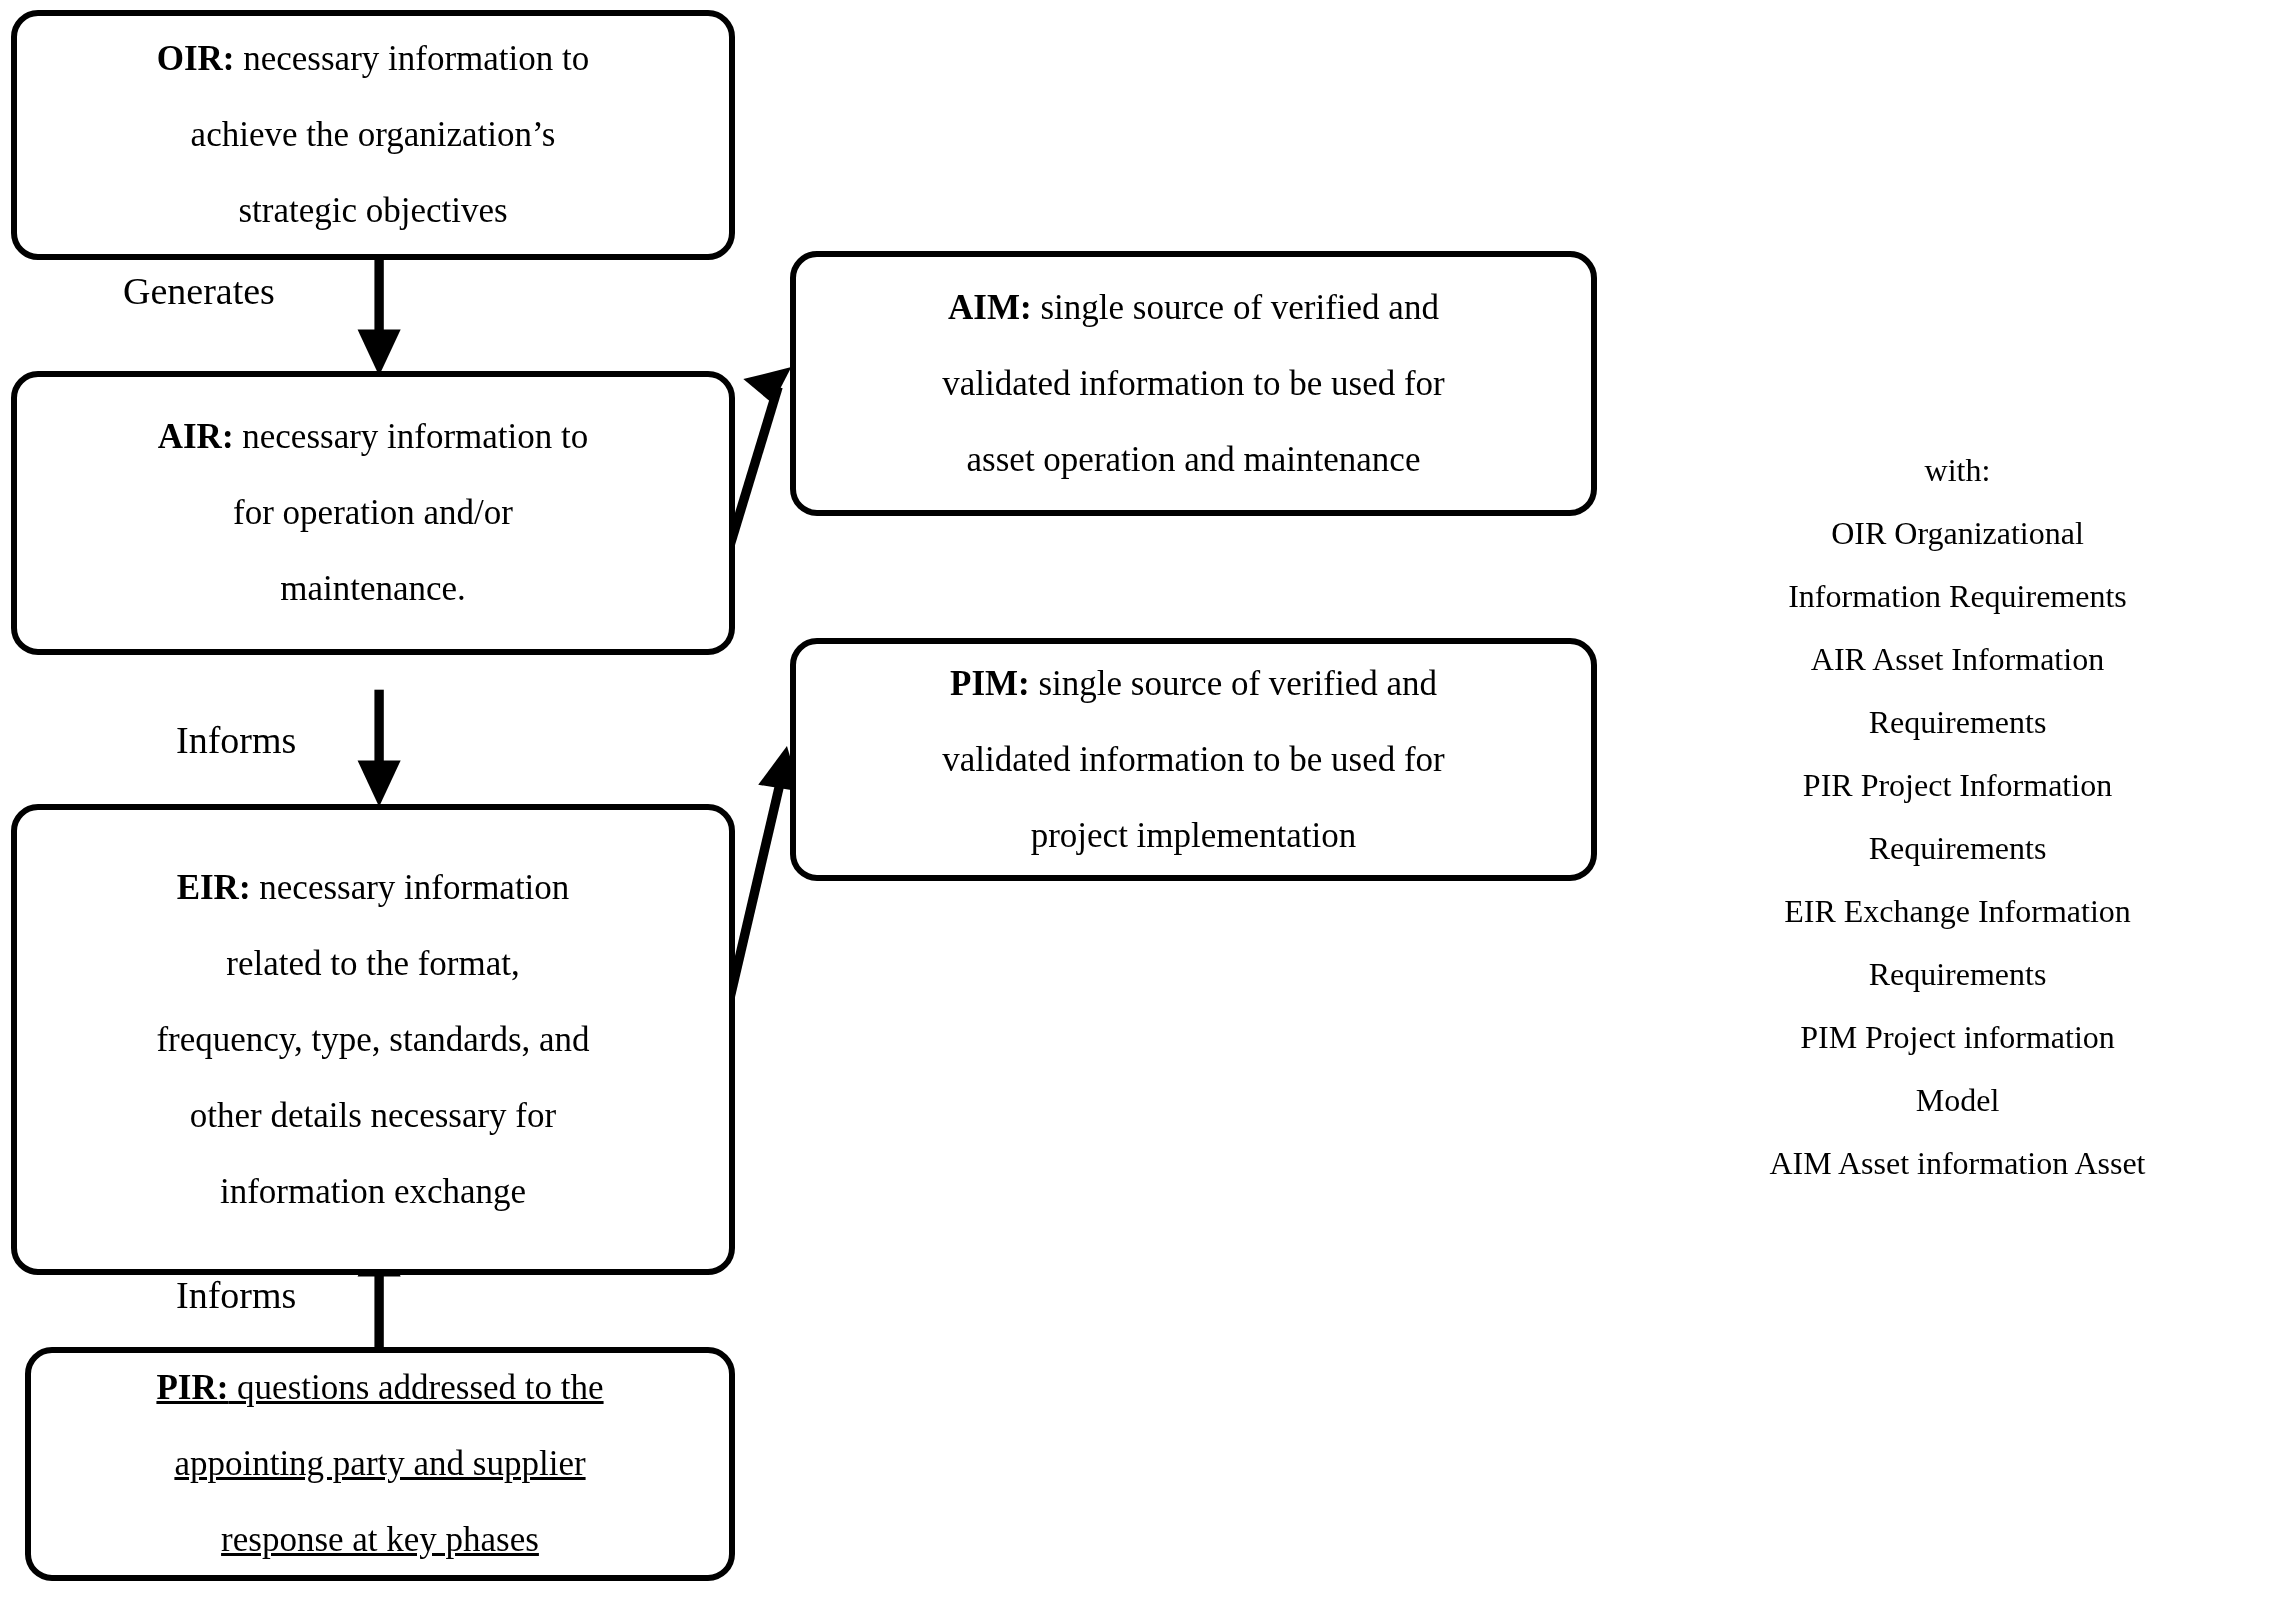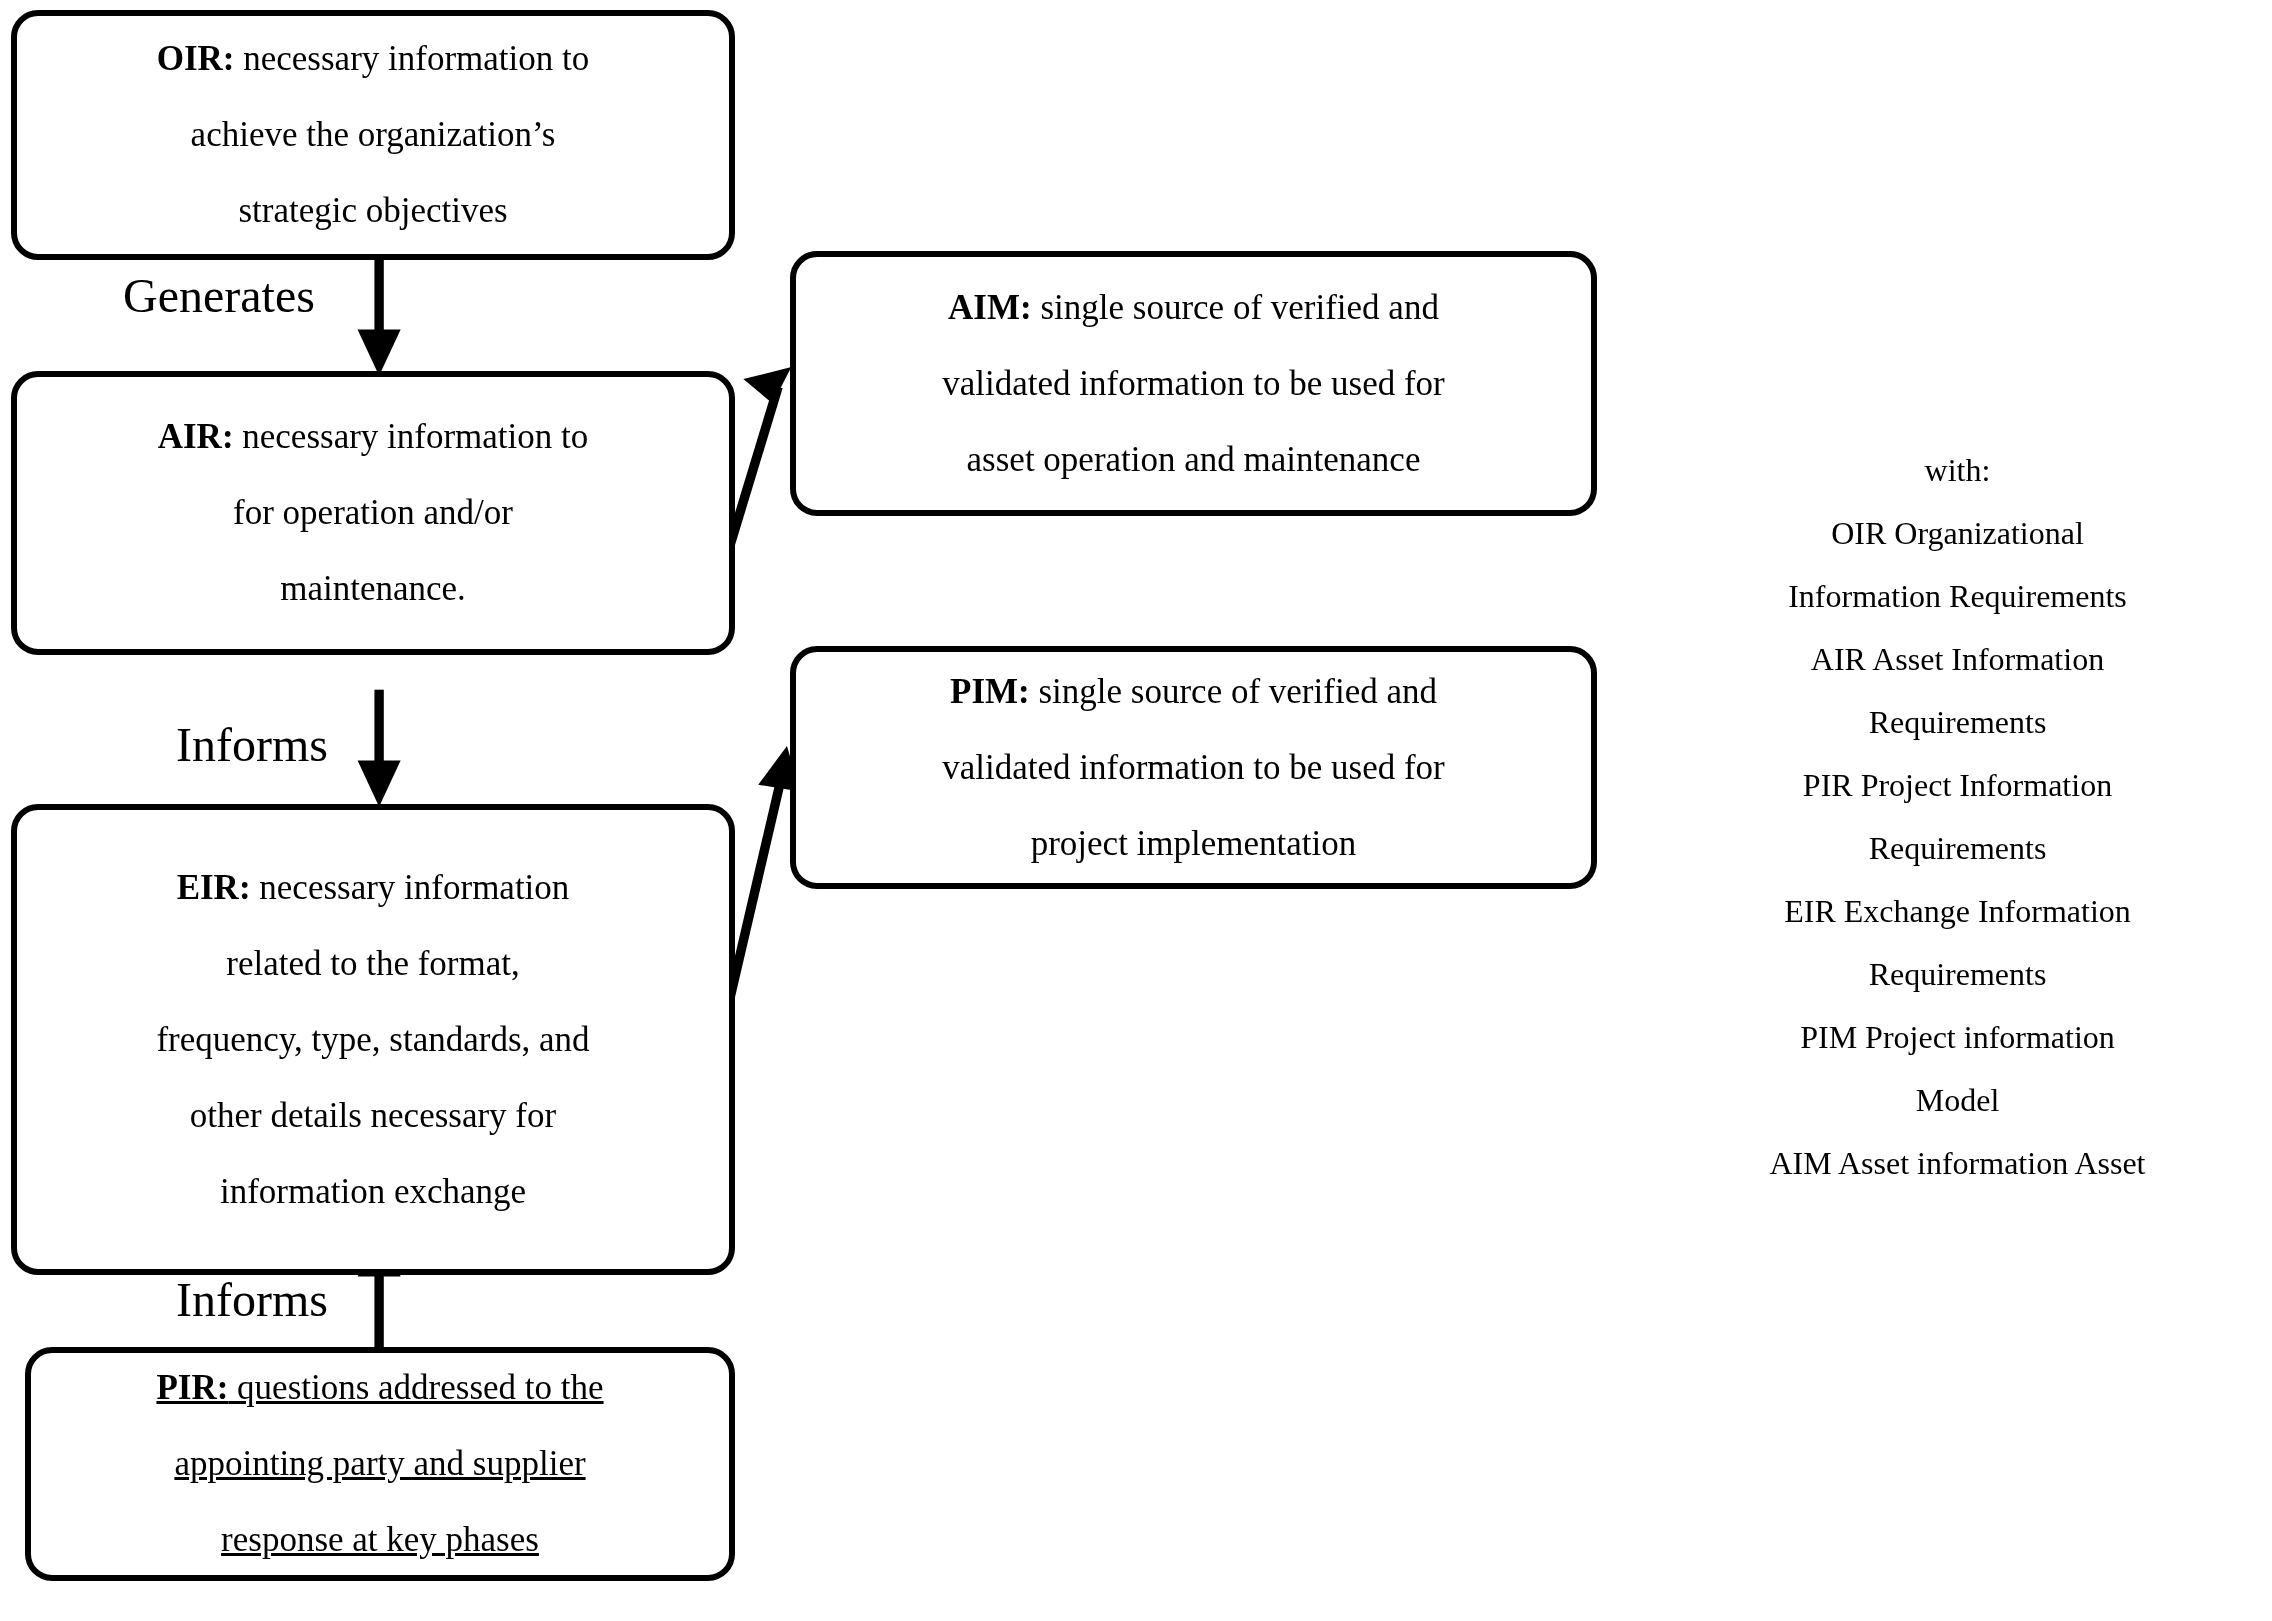--- a/index.html
+++ b/index.html
@@ -40,26 +40,26 @@
     white-space: nowrap;
   }
   .node .line b { font-weight: bold; }
 
   
   #box-oir { left: 11px;   top: 10px;   width: 724px; height: 250px; }
   #box-air { left: 11px;   top: 371px;  width: 724px; height: 284px; }
   #box-eir { left: 11px;   top: 804px; width: 724px; height: 471px; }
   #box-pir { left: 25px;   top: 1347px; width: 710px; height: 234px; text-decoration: underline; }
   #box-aim { left: 790px; top: 251px;  width: 807px; height: 265px; }
-  #box-pim { left: 790px; top: 638px; width: 807px; height: 243px; margin-top: 8px; }
+  #box-pim { left: 790px; top: 638px; width: 807px; height: 243px; }
 
   
   .edge-label {
     position: absolute;
-    font-size: 48px;
+    font-size: 38px;
     line-height: 1;
     white-space: nowrap;
     z-index: 4;
   }
   #label-generates { left: 123px; top: 272px; }
   #label-informs-1 { left: 176px; top: 721px; }
   #label-informs-2 { left: 176px; top: 1276px; }
 
   
   #arrows {

